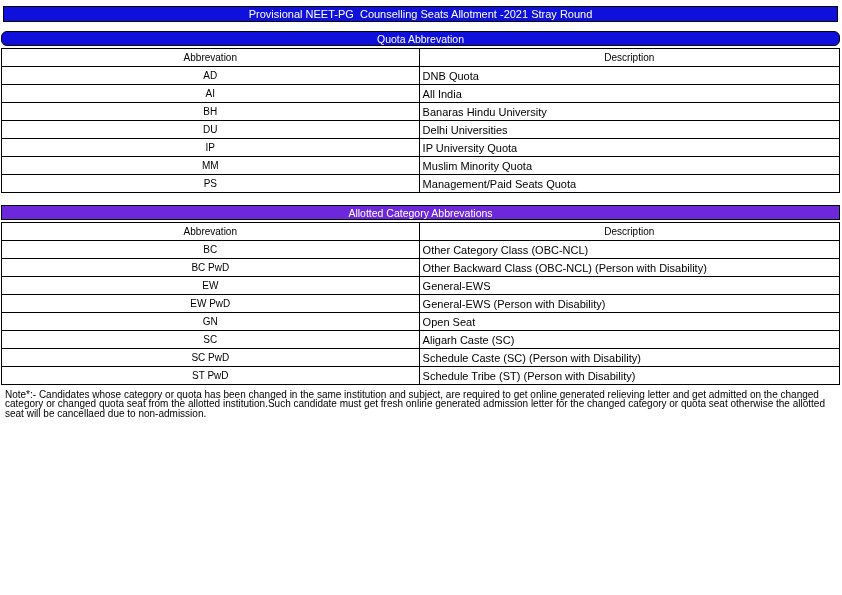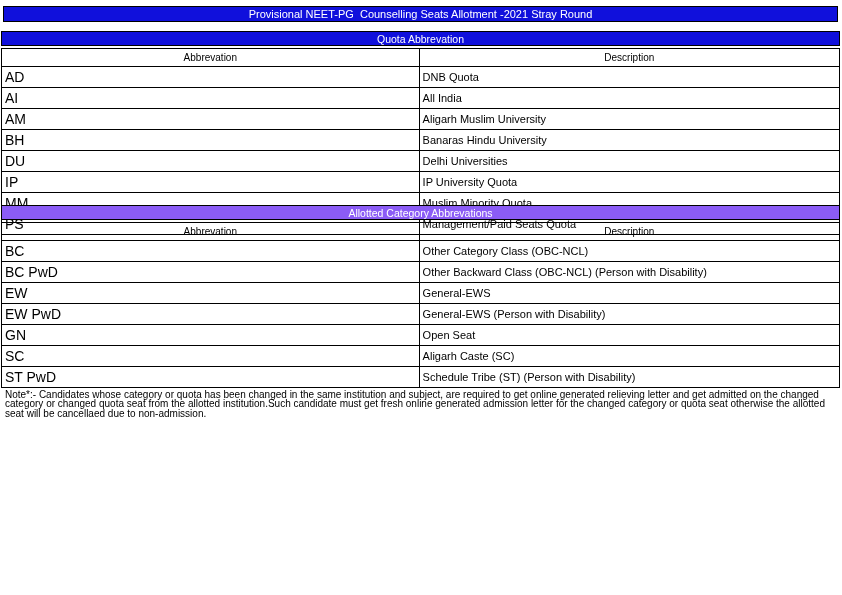--- a/index.html
+++ b/index.html
@@ -43,22 +43,22 @@
     overflow:hidden;
     white-space:nowrap;
   }
   table.grid th{
     font-weight:normal;
     font-size:10px;
     text-align:center;
   }
   th.abbr-h, td.abbr{width:49%;}
   td.abbr{
-    text-align:left;
-    font-size:14px;
+    text-align:center;
+    font-size:10px;
   }
   td.desc{
     text-align:left;
     font-size:11px;
   }
   .note{
     position:absolute;left:5px;top:390px;width:831px;
     font-size:10px;
     line-height:9.4px;
     color:#000;
@@ -67,42 +67,38 @@
 </head>
 <body>
 
 <div class="page">
 
   <div class="title-bar" style="background-color: rgb(16, 16, 220);">
     <span>Provisional NEET-PG  Counselling Seats Allotment -2021 Stray Round</span>
   </div>
 
   <div class="section" style="top:31px">
-    <div class="blue-bar" style="background-color: rgb(16, 16, 220);">
+    <div class="blue-bar" style="background-color: rgb(16, 16, 220); border-radius: 6px;">
       <span>Quota Abbrevation</span>
     </div>
     <table class="grid">
       <thead>
         <tr>
           <th class="abbr-h">Abbrevation</th>
           <th class="desc-h">Description</th>
         </tr>
       </thead>
       <tbody>
           <tr>
             <td class="abbr">AD</td>
             <td class="desc">DNB Quota</td>
           </tr>
           <tr>
             <td class="abbr">AI</td>
             <td class="desc">All India</td>
-          </tr>
-          <tr>
-            <td class="abbr">AM</td>
-            <td class="desc">Aligarh Muslim University</td>
           </tr>
           <tr>
             <td class="abbr">BH</td>
             <td class="desc">Banaras Hindu University</td>
           </tr>
           <tr>
             <td class="abbr">DU</td>
             <td class="desc">Delhi Universities</td>
           </tr>
           <tr>
@@ -115,21 +111,21 @@
           </tr>
           <tr>
             <td class="abbr">PS</td>
             <td class="desc">Management/Paid Seats Quota</td>
           </tr>
         </tbody>
     </table>
   </div>
 
   <div class="section" style="top:205px">
-    <div class="blue-bar" style="background-color: #8b5cf6;">
+    <div class="blue-bar" style="background-color: #6d28d9;">
       <span>Allotted Category Abbrevations</span>
     </div>
     <table class="grid">
       <thead>
         <tr>
           <th class="abbr-h">Abbrevation</th>
           <th class="desc-h">Description</th>
         </tr>
       </thead>
       <tbody>
@@ -151,20 +147,24 @@
           </tr>
           <tr>
             <td class="abbr">GN</td>
             <td class="desc">Open Seat</td>
           </tr>
           <tr>
             <td class="abbr">SC</td>
             <td class="desc">Aligarh Caste (SC)</td>
           </tr>
           <tr>
+            <td class="abbr">SC PwD</td>
+            <td class="desc">Schedule Caste (SC) (Person with Disability)</td>
+          </tr>
+          <tr>
             <td class="abbr">ST PwD</td>
             <td class="desc">Schedule Tribe (ST) (Person with Disability)</td>
           </tr>
         </tbody>
     </table>
   </div>
 
   <div class="note">Note*:- Candidates whose category or quota has been changed in the same institution and subject, are required to get online generated relieving letter and get admitted on the changed category or changed quota seat from the allotted institution.Such candidate must get fresh online generated admission letter for the changed category or quota seat otherwise the allotted seat will be cancellaed due to non-admission.</div>
 
 </div>

